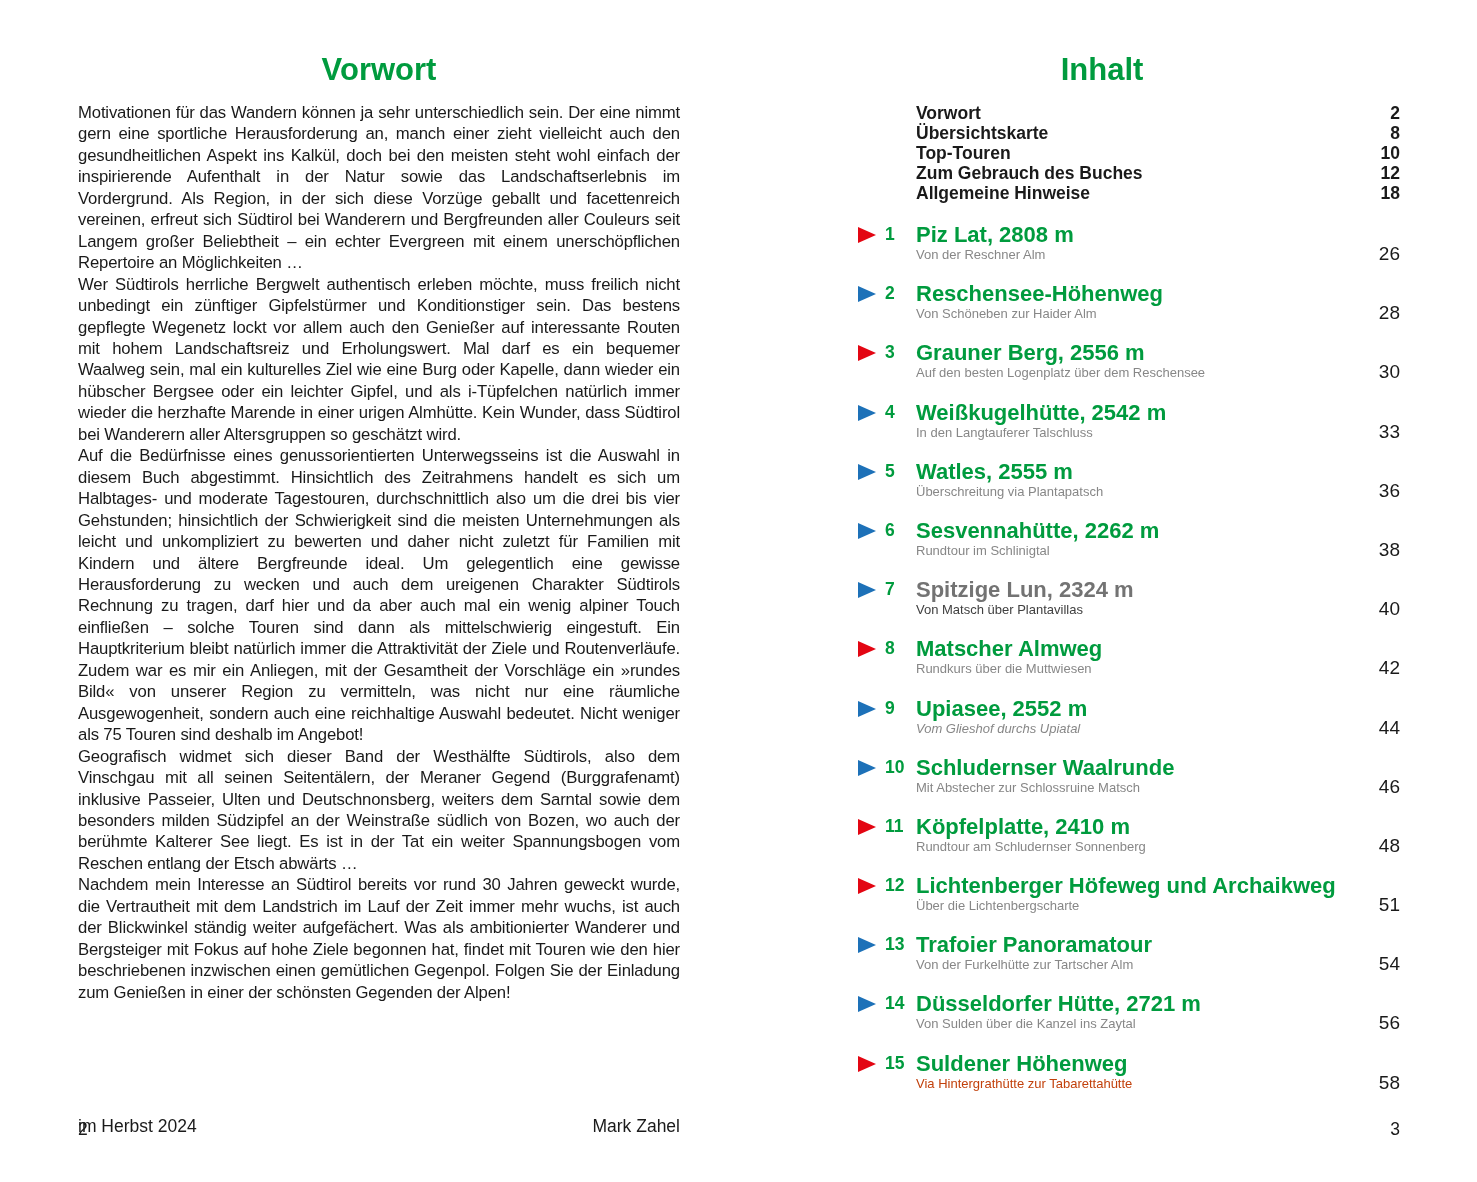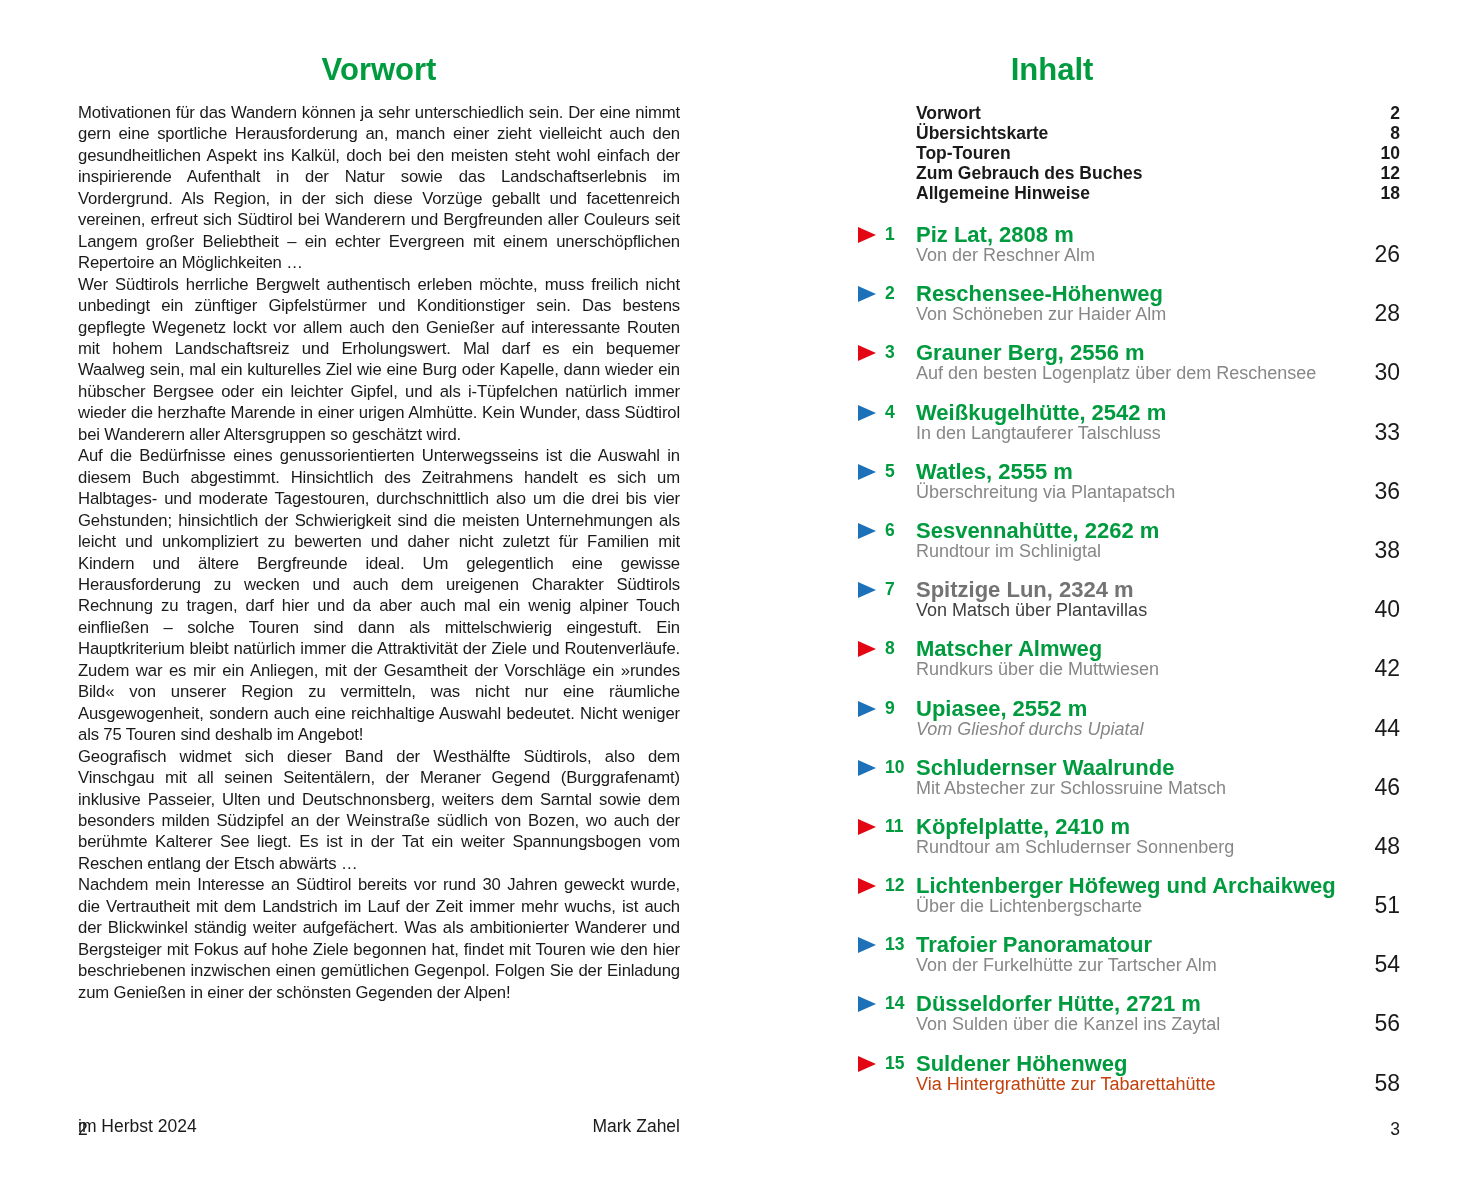--- a/index.html
+++ b/index.html
@@ -22,21 +22,21 @@
   .body-text p { margin:0; }
   .signature {
     position:absolute; top:1092px; left:0; width:602px;
     display:flex; justify-content:space-between; font-size:17.5px;margin-top:24px;
   }
   .folio { position:absolute; top:1119px; font-size:17.5px; color:#1a1a1a; }
   .folio-left { left:78px; }
   .folio-right { left:1356px; width:44px; text-align:right; }
 
   
-  .inhalt-title { position:absolute; top:52px; left:752px; width:600px; }
+  .inhalt-title { position:absolute; top:52px; left:802px; width:600px; }
 
   .frontmatter { position:absolute; left:916px; top:103px; width:484px; }
   .fm-row {
     display:flex; justify-content:space-between;
     font-weight:bold; font-size:17.5px; line-height:20px;
   }
   .fm-page { font-weight:normal; }
 
   .tours { position:absolute; left:858px; top:224px; width:542px; }
   .tour { position:relative; height:41px; margin-bottom:18.2px; }
@@ -44,23 +44,23 @@
     position:absolute; left:0; top:3px; width:0; height:0;
     border-top:8.5px solid transparent; border-bottom:8.5px solid transparent;
     border-left:18px solid #1d71b8;
   }
   .tour-num {
     position:absolute; left:27px; top:0; font-weight:bold; font-size:17.5px;
     line-height:21px;
   }
   .tour-text { position:absolute; left:58px; top:0; width:430px; }
   .tour-title { font-weight:bold; font-size:22px; line-height:21px; white-space:nowrap; }
-  .tour-sub { font-size:18px; line-height:20px; white-space:nowrap; }
+  .tour-sub { font-size:13px; line-height:20px; white-space:nowrap; }
   .tour-page {
-    position:absolute; right:0; bottom:1px; font-size:23px; line-height:20px;
+    position:absolute; right:0; bottom:1px; font-size:19px; line-height:20px;
     color:#1a1a1a;
   }
 </style>
 </head>
 <body>
 
 <div class="sheet">
 
   <div class="page-left">
     <h1 class="page-title vorwort-title" style="color: rgb(0, 155, 62);">Vorwort</h1>

